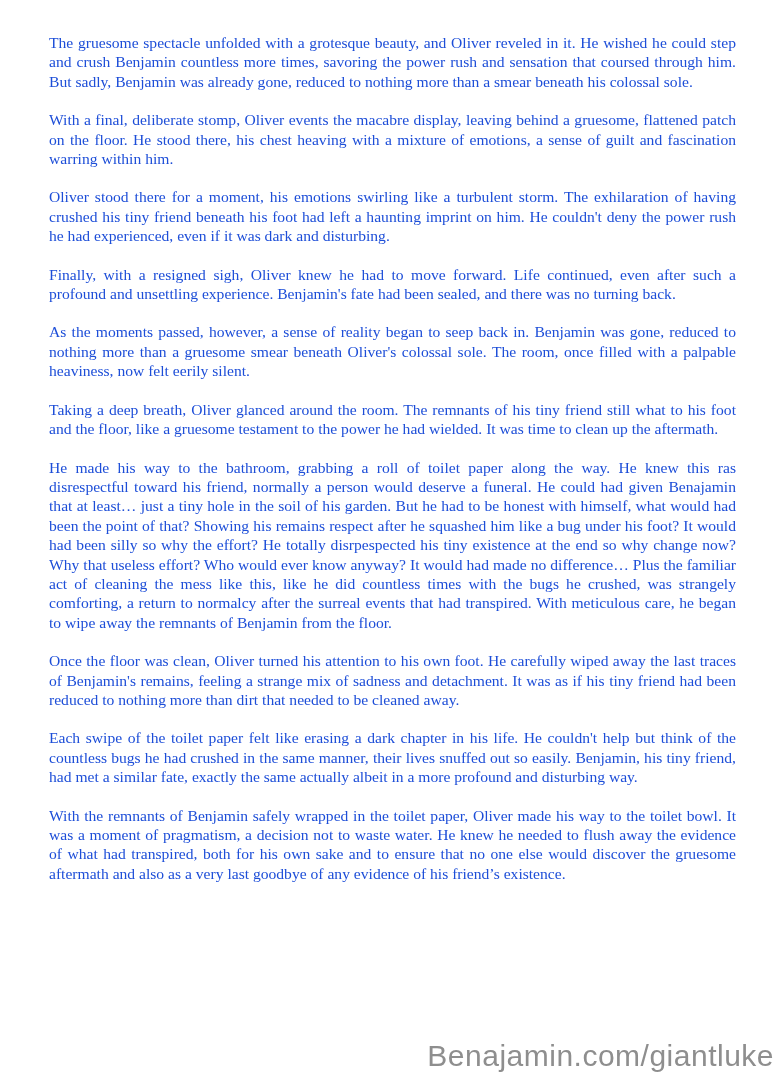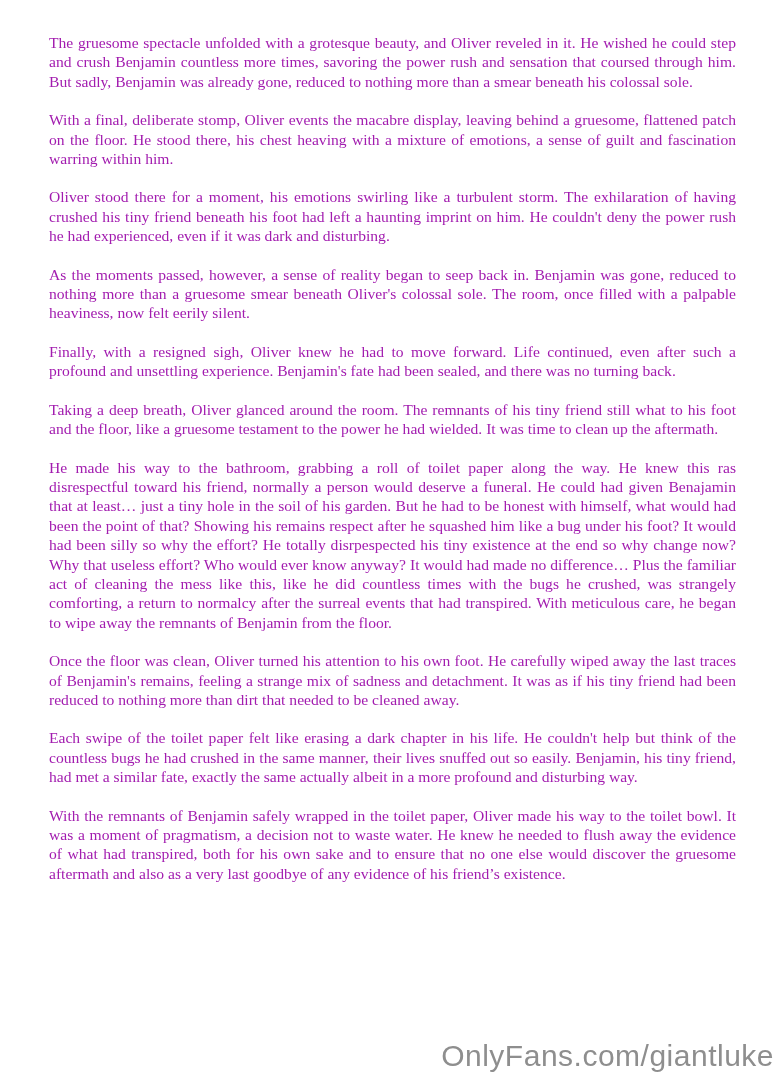--- a/index.html
+++ b/index.html
@@ -19,21 +19,21 @@
     background: #ffffff;
   }
   .content {
     padding: 33px 47px 0 49px;
   }
   .content p {
     margin: 0 0 19px 0;
     font-family: "Liberation Serif", "DejaVu Serif", serif;
     font-size: 15.6px;
     line-height: 19.4px;
-    color: #a21caf;
+    color: #1d4ed8;
     text-align: justify;
     text-justify: inter-word;
   }
   .watermark {
     position: absolute;
     right: 9px;
     bottom: 7px;
     font-family: "Liberation Sans", "DejaVu Sans", sans-serif;
     font-size: 30px;
     letter-spacing: 0.5px;
@@ -42,22 +42,22 @@
   }
 </style>
 </head>
 <body>
 
 <main class="page">
   <section class="content">
     <p>The gruesome spectacle unfolded with a grotesque beauty, and Oliver reveled in it. He wished he could step and crush Benjamin countless more times, savoring the power rush and sensation that coursed through him. But sadly, Benjamin was already gone, reduced to nothing more than a smear beneath his colossal sole.</p>
     <p>With a final, deliberate stomp, Oliver events the macabre display, leaving behind a gruesome, flattened patch on the floor. He stood there, his chest heaving with a mixture of emotions, a sense of guilt and fascination warring within him.</p>
     <p>Oliver stood there for a moment, his emotions swirling like a turbulent storm. The exhilaration of having crushed his tiny friend beneath his foot had left a haunting imprint on him. He couldn't deny the power rush he had experienced, even if it was dark and disturbing.</p>
+    <p>Finally, with a resigned sigh, Oliver knew he had to move forward. Life continued, even after such a profound and unsettling experience. Benjamin's fate had been sealed, and there was no turning back.</p>
     <p>As the moments passed, however, a sense of reality began to seep back in. Benjamin was gone, reduced to nothing more than a gruesome smear beneath Oliver's colossal sole. The room, once filled with a palpable heaviness, now felt eerily silent.</p>
-    <p>Finally, with a resigned sigh, Oliver knew he had to move forward. Life continued, even after such a profound and unsettling experience. Benjamin's fate had been sealed, and there was no turning back.</p>
     <p>Taking a deep breath, Oliver glanced around the room. The remnants of his tiny friend still what to his foot and the floor, like a gruesome testament to the power he had wielded. It was time to clean up the aftermath.</p>
     <p>He made his way to the bathroom, grabbing a roll of toilet paper along the way. He knew this ras disrespectful toward his friend, normally a person would deserve a funeral. He could had given Benajamin that at least… just a tiny hole in the soil of his garden. But he had to be honest with himself, what would had been the point of that? Showing his remains respect after he squashed him like a bug under his foot? It would had been silly so why the effort? He totally disrpespected his tiny existence at the end so why change now? Why that useless effort? Who would ever know anyway? It would had made no difference… Plus the familiar act of cleaning the mess like this, like he did countless times with the bugs he crushed, was strangely comforting, a return to normalcy after the surreal events that had transpired. With meticulous care, he began to wipe away the remnants of Benjamin from the floor.</p>
     <p>Once the floor was clean, Oliver turned his attention to his own foot. He carefully wiped away the last traces of Benjamin's remains, feeling a strange mix of sadness and detachment. It was as if his tiny friend had been reduced to nothing more than dirt that needed to be cleaned away.</p>
     <p>Each swipe of the toilet paper felt like erasing a dark chapter in his life. He couldn't help but think of the countless bugs he had crushed in the same manner, their lives snuffed out so easily. Benjamin, his tiny friend, had met a similar fate, exactly the same actually albeit in a more profound and disturbing way.</p>
     <p>With the remnants of Benjamin safely wrapped in the toilet paper, Oliver made his way to the toilet bowl. It was a moment of pragmatism, a decision not to waste water. He knew he needed to flush away the evidence of what had transpired, both for his own sake and to ensure that no one else would discover the gruesome aftermath and also as a very last goodbye of any evidence of his friend’s existence.</p>
   </section>
-  <div class="watermark">OnlyFans.com/giantluke</div>
+  <div class="watermark">Benajamin.com/giantluke</div>
 </main>
 
 </body></html>

